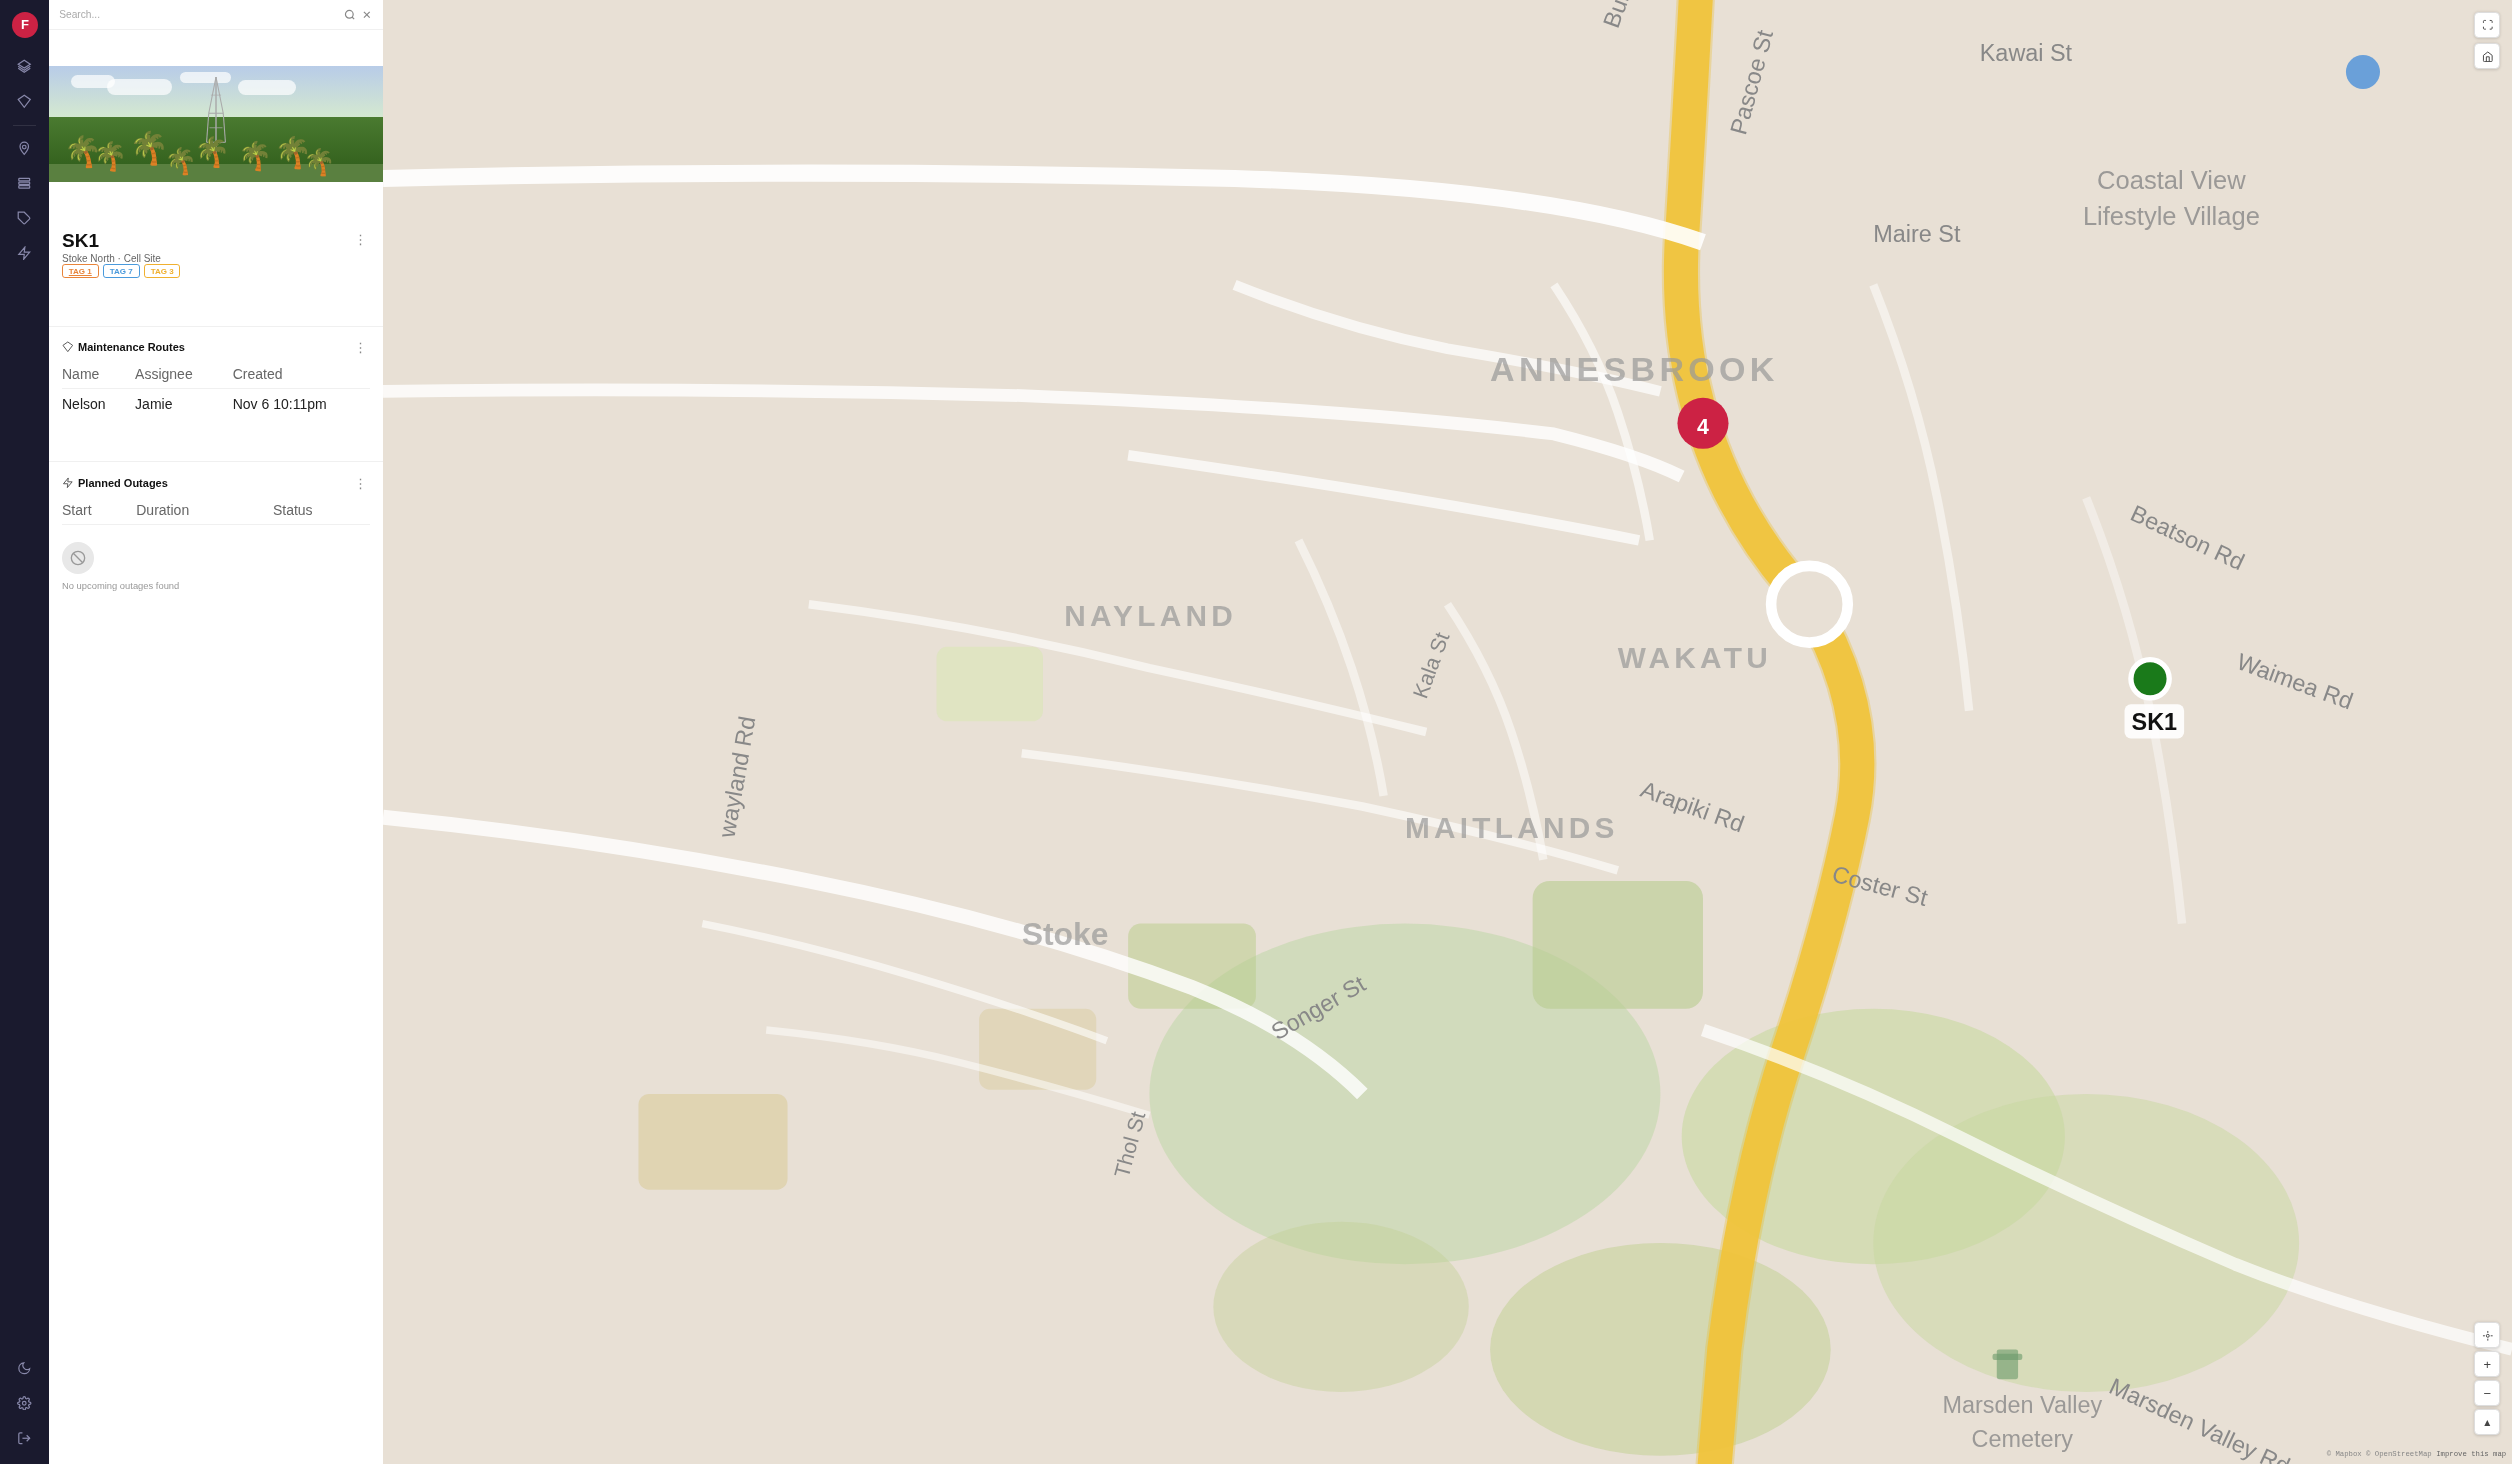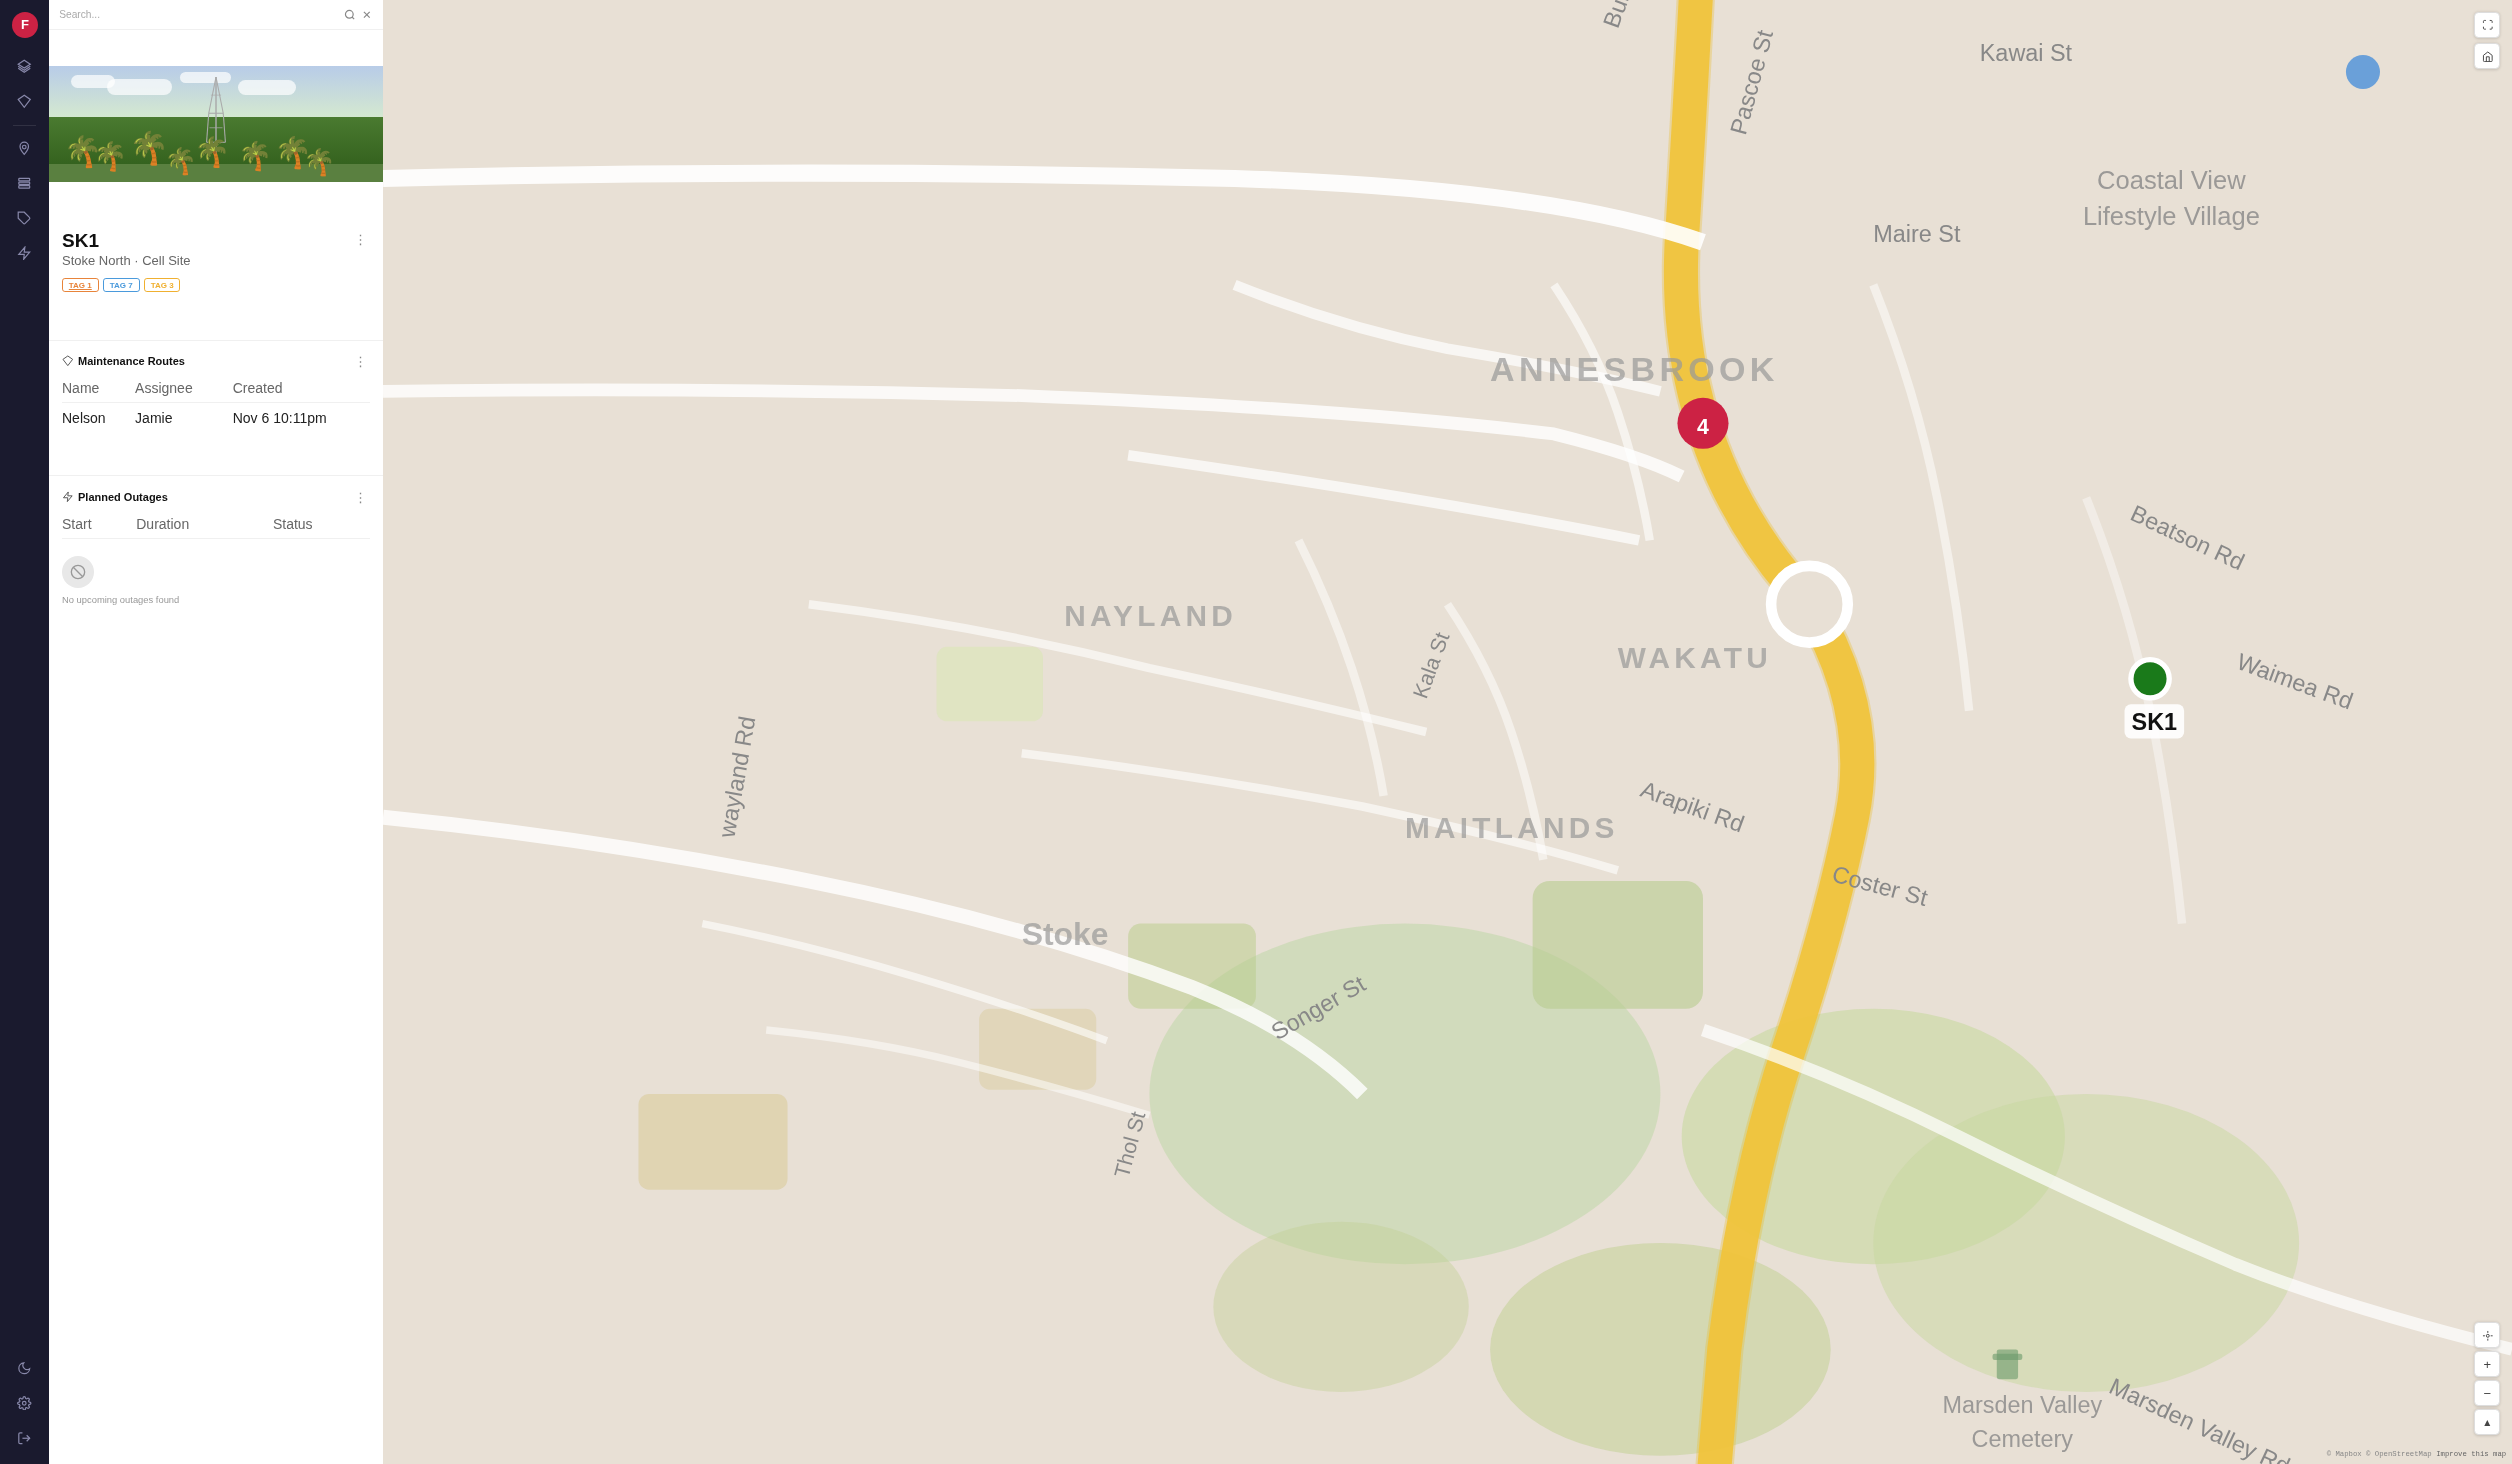--- a/index.html
+++ b/index.html
@@ -124,23 +124,23 @@
     }
     .more-btn {
       background: none;
       border: none;
       cursor: pointer;
       color: #888;
       padding: 2.9px;
       font-size: 13px;
     }
     .site-subtitle {
-      font-size: 13px;
+      font-size: 10px;
       color: #666;
-      margin-bottom: 10px;
+      margin-bottom: 0;
     }
     .tags {
       display: flex;
       gap: 4.4px;
       margin-bottom: 11.6px;
     }
     .tag {
       padding: 1.5px 5.8px;
       border-radius: 2.9px;
       font-size: 8px;

